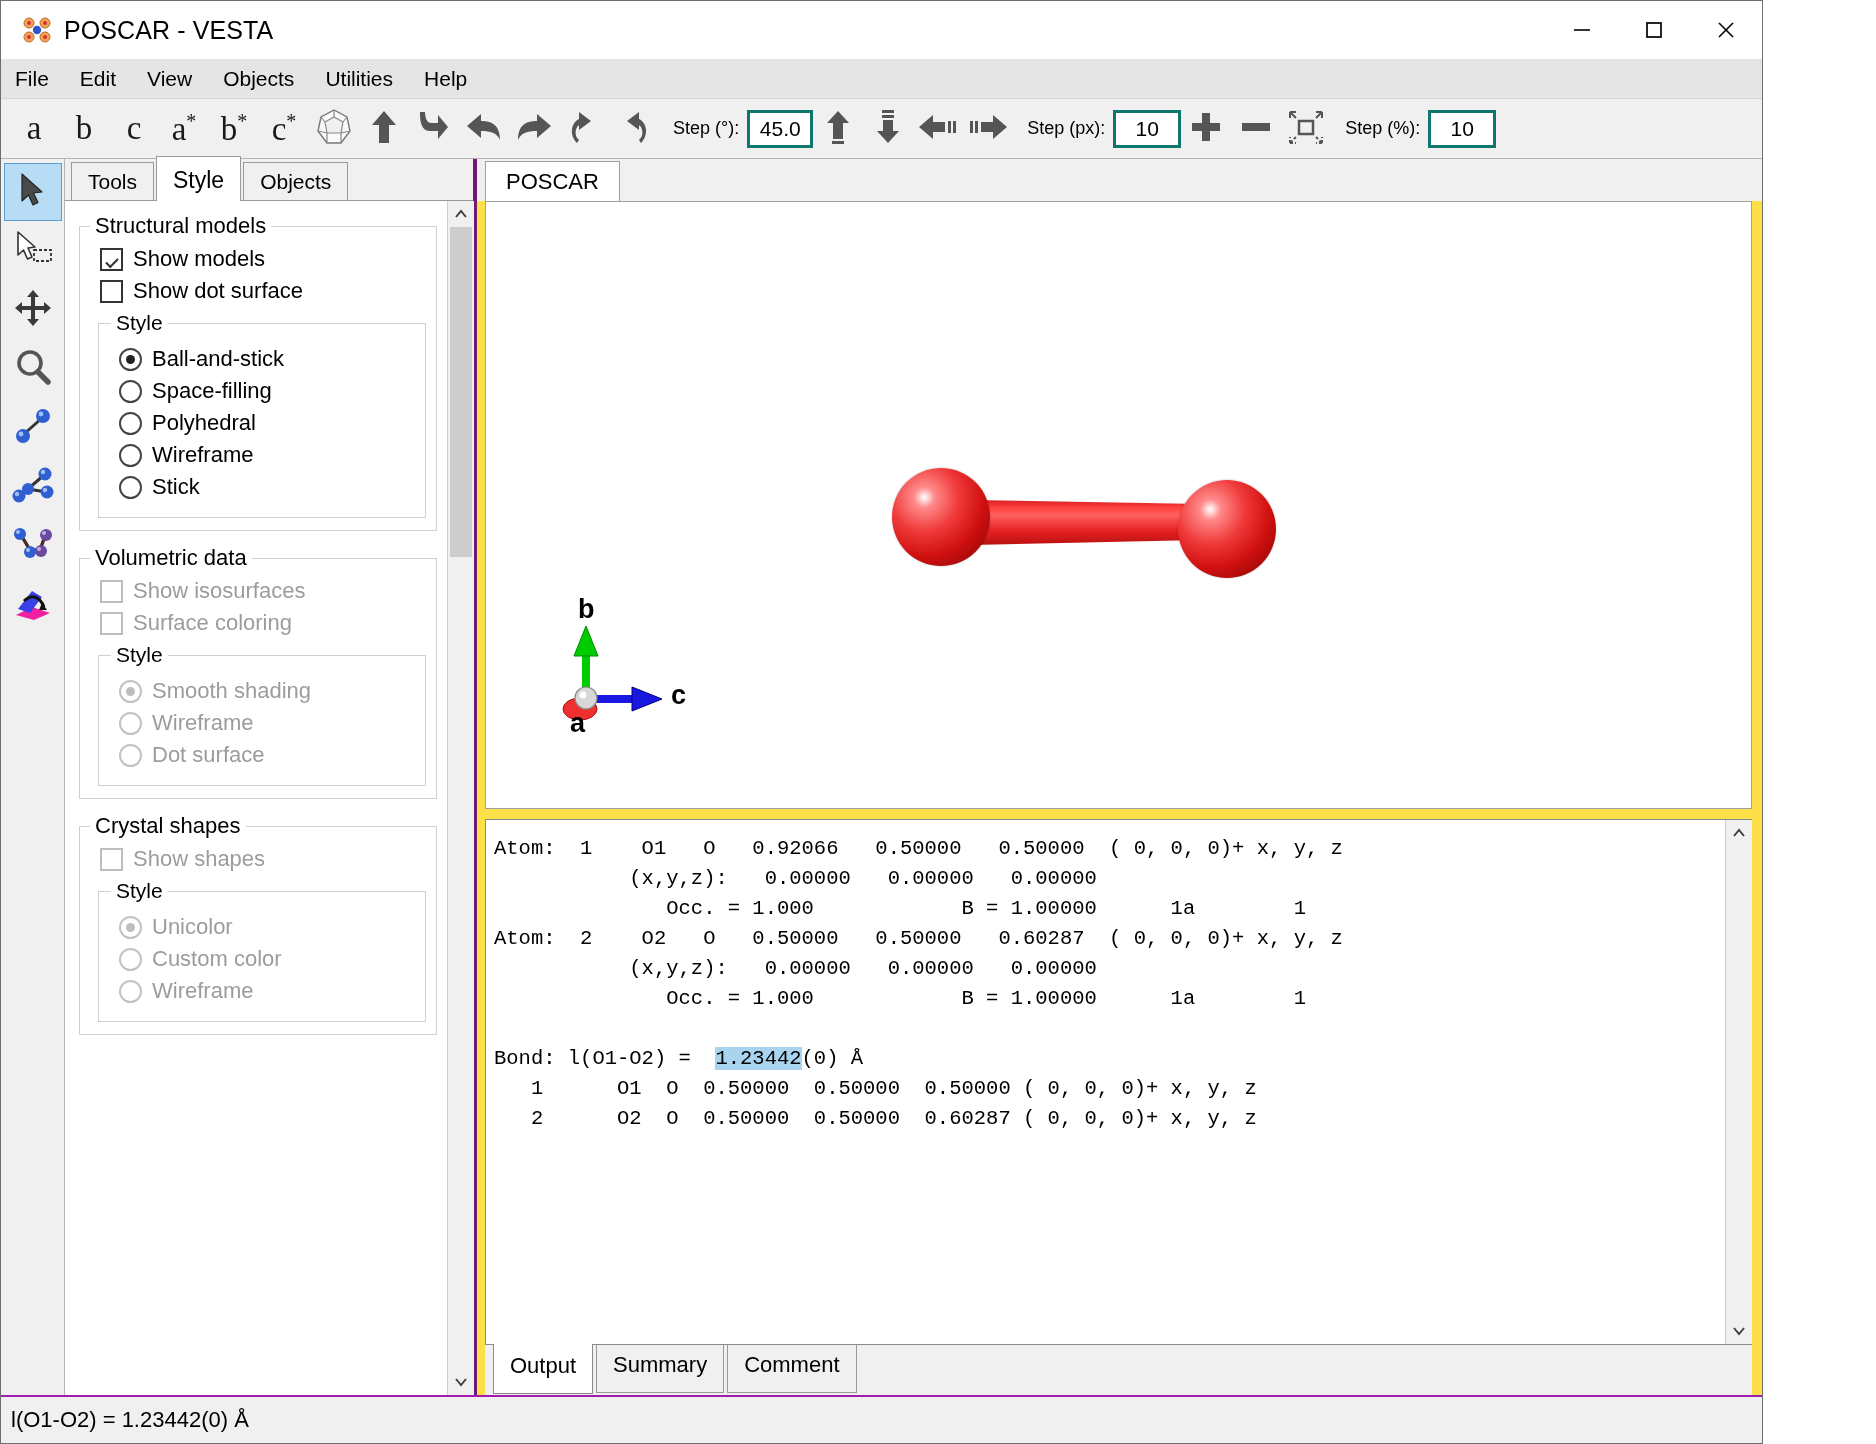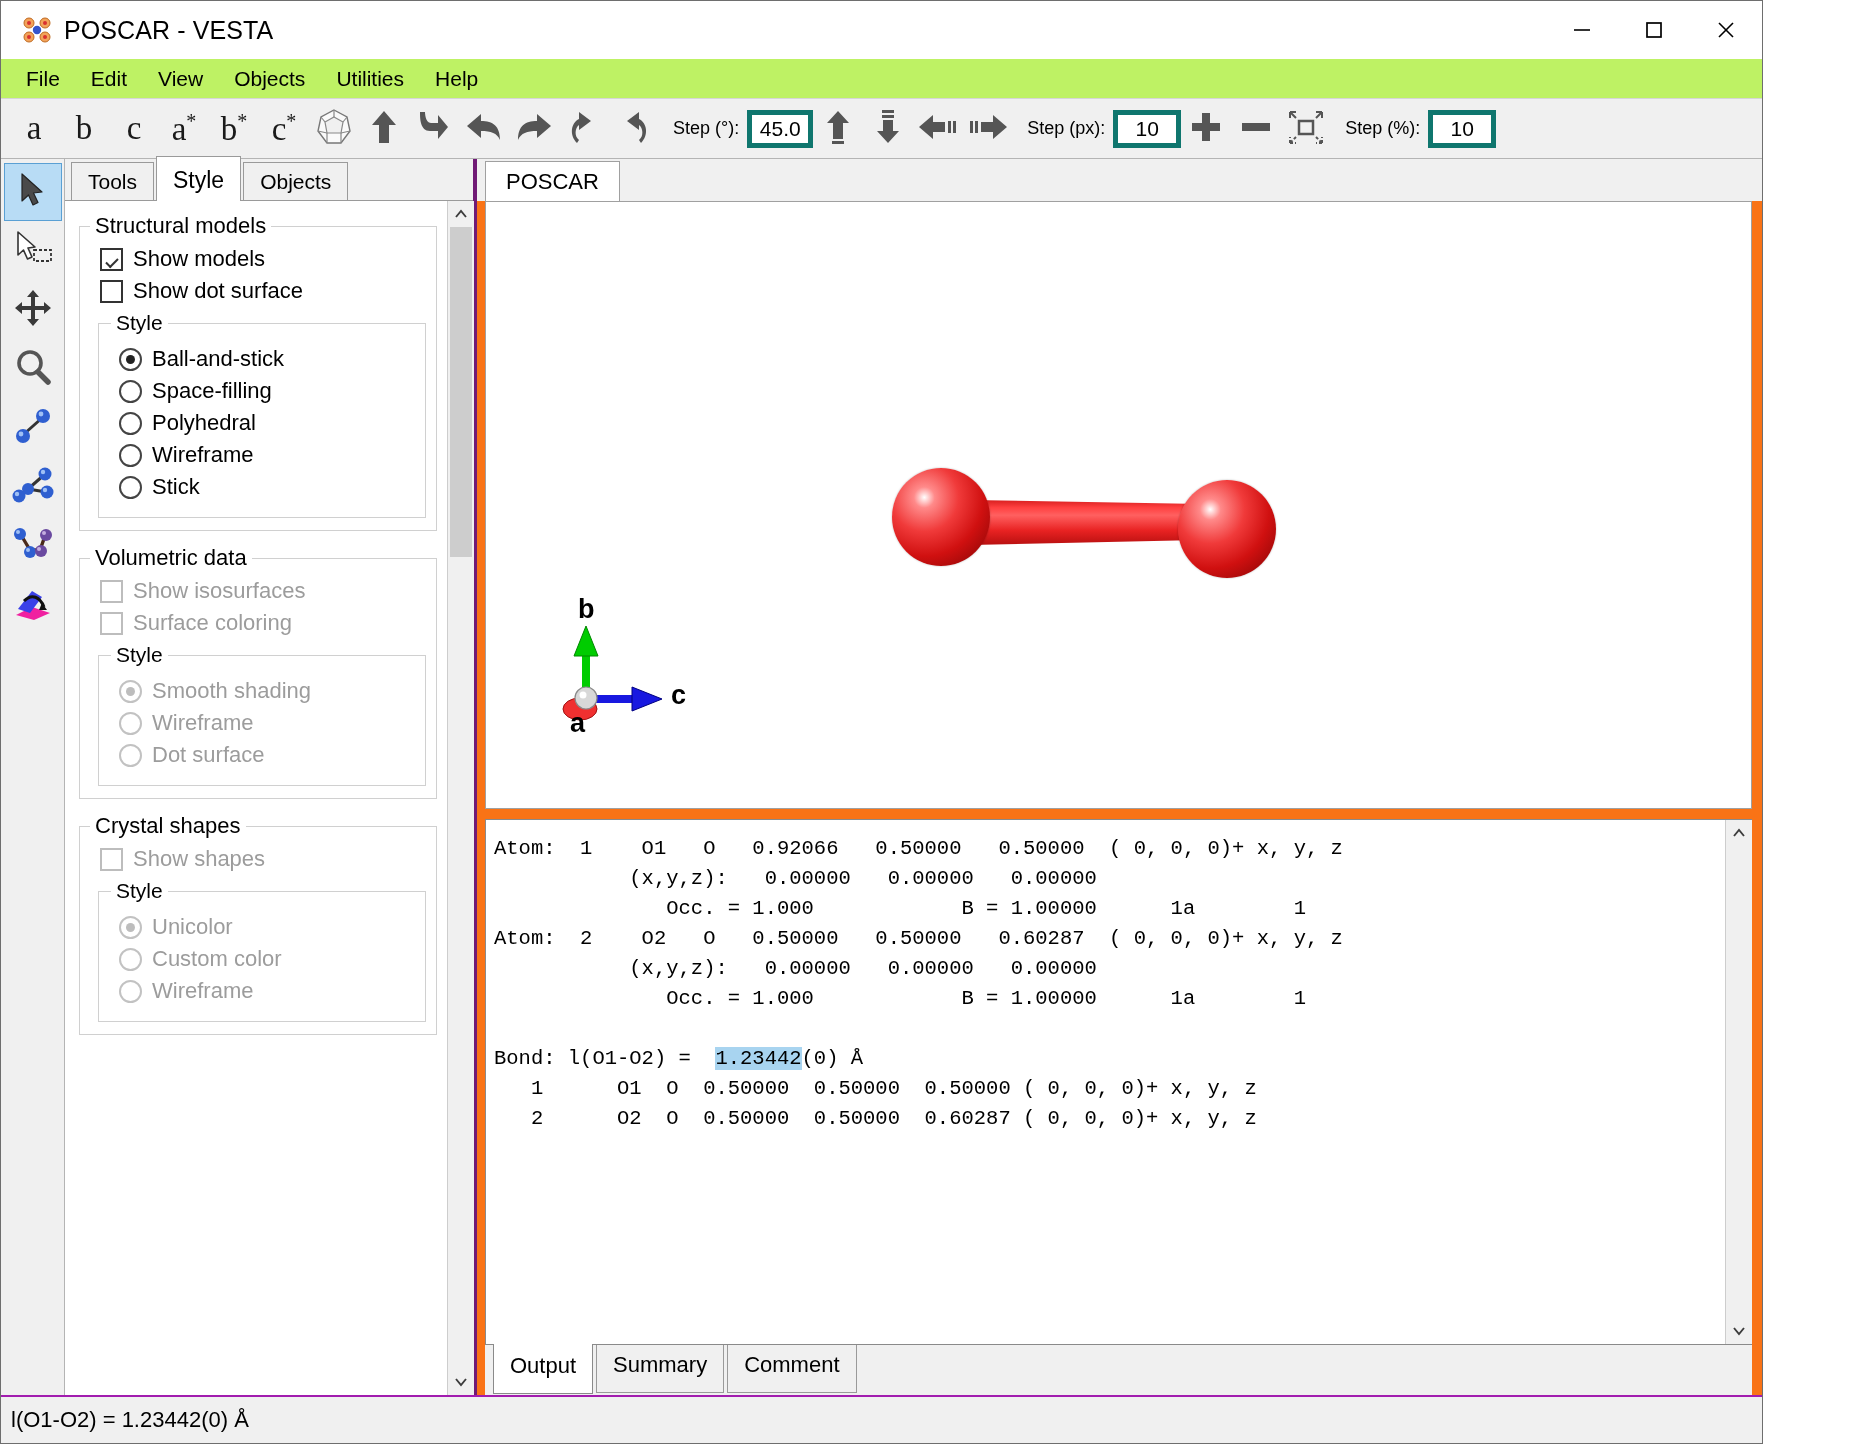--- a/index.html
+++ b/index.html
@@ -25,23 +25,22 @@
   }
   .title-icon { width: 28px; height: 28px; margin-left: 22px; position: relative; flex: 0 0 28px; }
   .title-text { font-size: 25px; color: #000; margin-left: 13px; letter-spacing: 0.1px; }
   .wincontrols { position: absolute; right: 0; top: 0; height: 58px; display: flex; }
   .wc { width: 72px; height: 58px; display: flex; align-items: center; justify-content: center; }
   .wc svg { display:block; }
 
   
   .menubar {
     height: 40px; flex: 0 0 40px;
-    background: #bef264;
+    background: #e5e5e5;
     display: flex; align-items: center;
-    padding-left: 11px;
     border-bottom: 1px solid #d6d6d6;
   }
   .menu-item {
     font-size: 21px; color: #000;
     padding: 3px 14px; margin-right: 3px;
     border-radius: 2px;
   }
 
   
   .toolbar {
@@ -60,21 +59,21 @@
     font-family: "Liberation Serif", serif;
     font-size: 33px; color: #1a1a1a; font-weight: 400;
   }
   .tb-letter sup { font-size: 20px; vertical-align: super; }
   .tb-label {
     font-size: 18px; color: #000;
     margin-left: 14px; margin-right: 8px; white-space: nowrap;
   }
   .tb-input {
     width: 66px; height: 38px;
-    border: 5px solid #0f766e; background: #fff;
+    border: 3px solid #0f766e; background: #fff;
     font-size: 21px; font-family: "Liberation Sans", sans-serif;
     text-align: center; color: #000;
     padding: 0 2px;
   }
   .tb-input.wide { width: 68px; }
 
   
   .body { flex: 1 1 auto; display: flex; min-height: 0; }
 
   
@@ -172,21 +171,21 @@
     border: 2px solid #444; background: #fff; position: relative;
   }
   .radio.off { border-color: #c2c2c2; }
   .radio.sel::after {
     content: ""; position: absolute; left: 5px; top: 5px;
     width: 9px; height: 9px; border-radius: 50%; background: #222;
   }
   .radio.off.sel::after { background: #bdbdbd; }
 
   
-  .right { flex: 1 1 auto; display: flex; flex-direction: column; min-width: 0; background: #f97316; }
+  .right { flex: 1 1 auto; display: flex; flex-direction: column; min-width: 0; background: #fde047; }
 
   .doctabrow {
     height: 42px; flex: 0 0 42px;
     display: flex; align-items: flex-end; padding-left: 8px;
     background: #f0f0f0;
   }
   .doctab {
     font-size: 22px; color: #000;
     padding: 7px 20px 6px 20px;
     background: #ffffff; border: 1px solid #a0a0a0; border-bottom: none;

